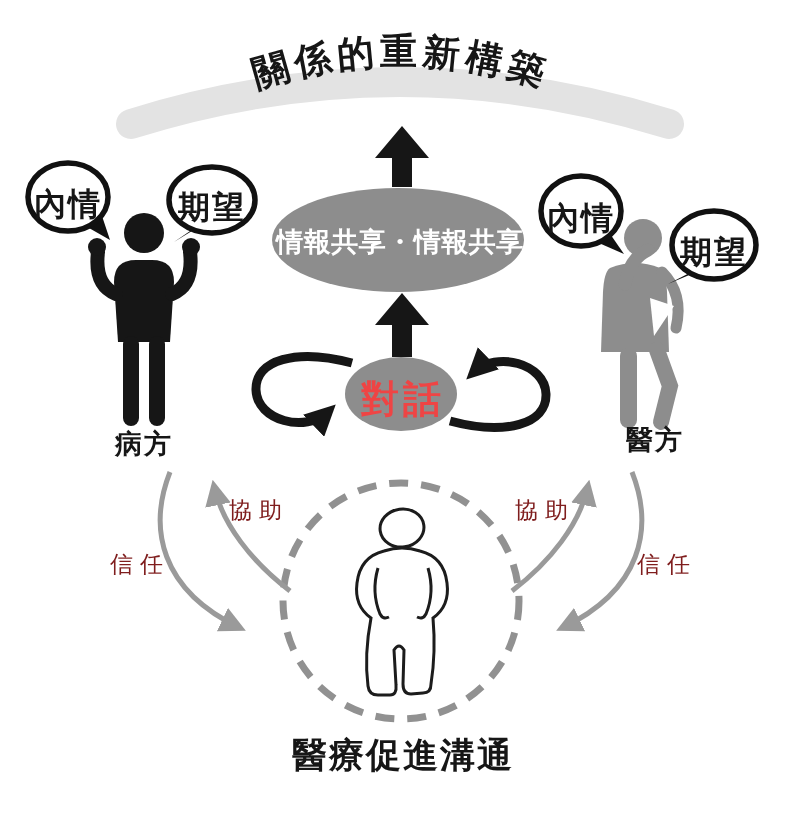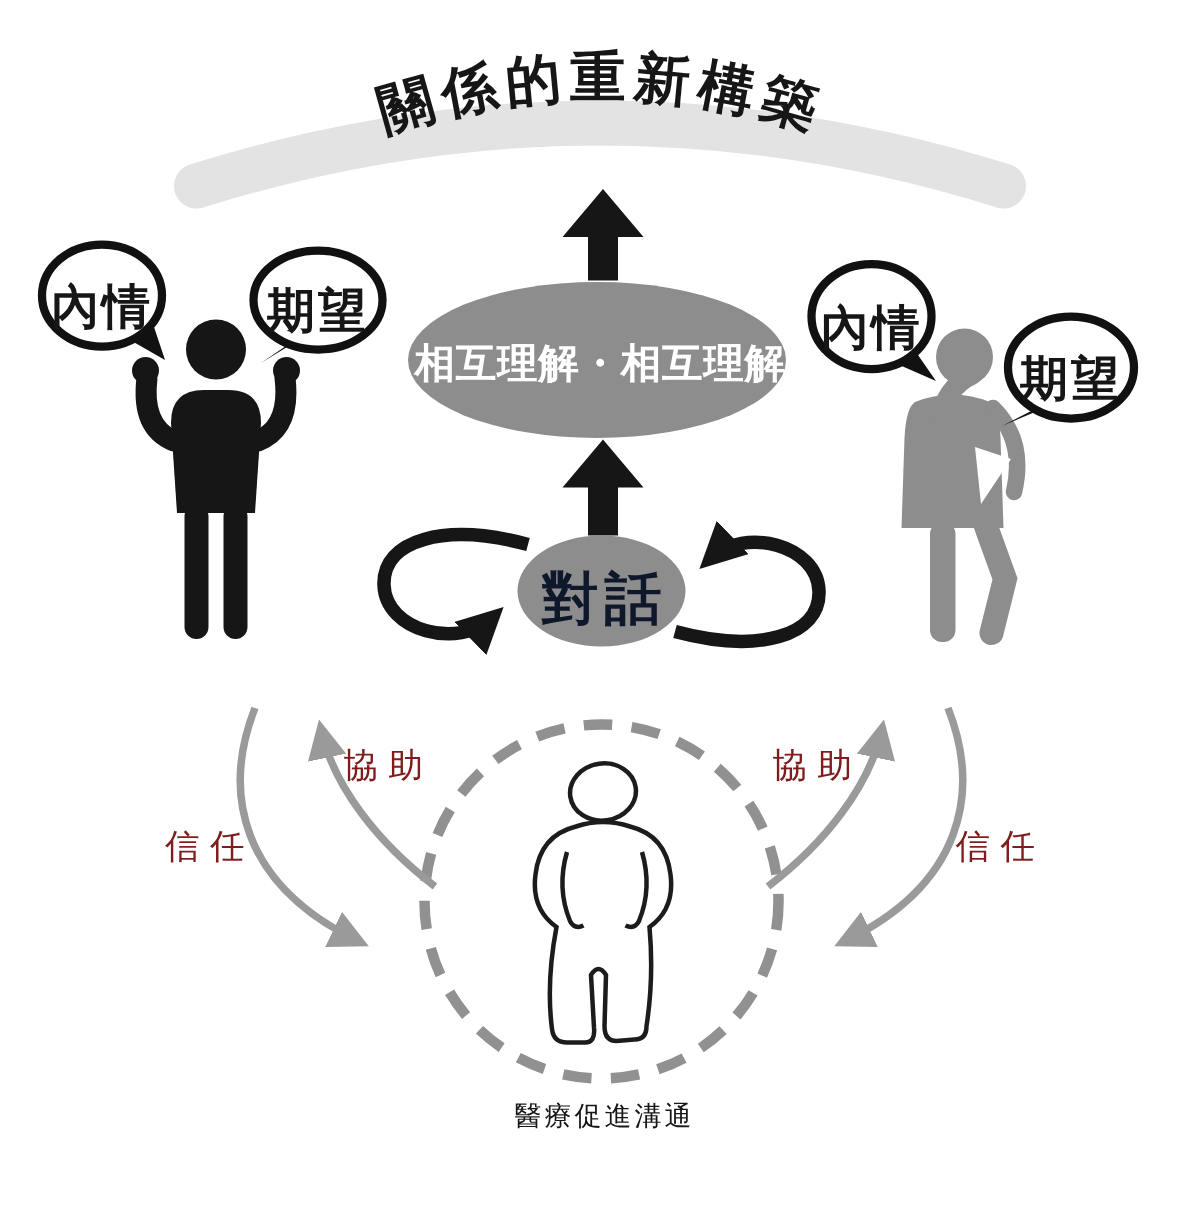--- a/index.html
+++ b/index.html
@@ -8,22 +8,22 @@
     font-family:"Liberation Sans", sans-serif;
   }
   .stage svg{position:absolute;left:0;top:0;}
   .lbl{position:absolute;text-align:center;white-space:nowrap;color:#161616;}
   .serif{font-family:"Liberation Serif","DejaVu Serif",serif;}
   .sans{font-family:"Liberation Sans","DejaVu Sans",sans-serif;}
   .bubble-text{font-size:32px;font-weight:700;letter-spacing:2px;}
   .rel-text{font-size:23px;letter-spacing:7px;color:#7f1d1d;}
   .side-label{font-size:27px;font-weight:bold;letter-spacing:2px;}
   .info-text{font-size:27px;font-weight:bold;color:#ffffff;letter-spacing:0.5px;}
-  .dialogue-text{font-size:38px;font-weight:bold;color:#0f172a;letter-spacing:4px;}
-  .bottom-label{font-size:18px;font-weight:normal;letter-spacing:2px;}
+  .dialogue-text{font-size:38px;font-weight:bold;color:#ef4444;letter-spacing:4px;}
+  .bottom-label{font-size:35px;font-weight:bold;letter-spacing:2px;}
 </style>
 </head>
 <body>
 
 <div class="stage">
 
   <svg width="792" height="814" viewBox="0 0 792 814">
     <defs>
       <marker id="mgray" viewBox="0 0 10 10" refX="7.5" refY="5" markerWidth="5.2" markerHeight="5.2" orient="auto">
         <path d="M0,0 L10,5 L0,10 z" fill="#9a9a9a"></path>
@@ -113,29 +113,31 @@
     <g>
       <polygon points="592,240 606,228 624,254" fill="#111111"></polygon>
       <ellipse cx="581" cy="211" rx="40" ry="35" fill="#ffffff" stroke="#111111" stroke-width="5.5"></ellipse>
     </g>
     <g>
       <polygon points="694,273 709,263 668,284" fill="#111111"></polygon>
       <ellipse cx="714" cy="245" rx="42" ry="34" fill="#ffffff" stroke="#111111" stroke-width="5.5"></ellipse>
     </g>
   </svg>
 
-  <div class="lbl sans info-text" style="left:272px;top:224px;width:256px;">相互理解・相互理解</div>
+  <div class="lbl sans info-text" style="left:272px;top:224px;width:256px;">情報共享・情報共享</div>
 
   <div class="lbl serif dialogue-text" style="left:341px;top:374px;width:124px;">對話</div>
 
   <div class="lbl serif bubble-text" style="left:28px;top:183px;width:80px;">內情</div>
   <div class="lbl serif bubble-text" style="left:170px;top:186px;width:84px;">期望</div>
   <div class="lbl serif bubble-text" style="left:541px;top:197px;width:80px;">內情</div>
   <div class="lbl serif bubble-text" style="left:672px;top:231px;width:84px;">期望</div>
 
+  <div class="lbl sans side-label" style="left:96px;top:426px;width:96px;">病方</div>
+  <div class="lbl sans side-label" style="left:607px;top:422px;width:96px;">醫方</div>
 
   <div class="lbl serif rel-text" style="left:95px;top:549px;width:90px;">信任</div>
   <div class="lbl serif rel-text" style="left:214px;top:495px;width:90px;">協助</div>
   <div class="lbl serif rel-text" style="left:500px;top:495px;width:90px;">協助</div>
   <div class="lbl serif rel-text" style="left:622px;top:549px;width:90px;">信任</div>
 
   <div class="lbl sans bottom-label" style="left:253px;top:732px;width:300px;">醫療促進溝通</div>
 
 </div>
 

